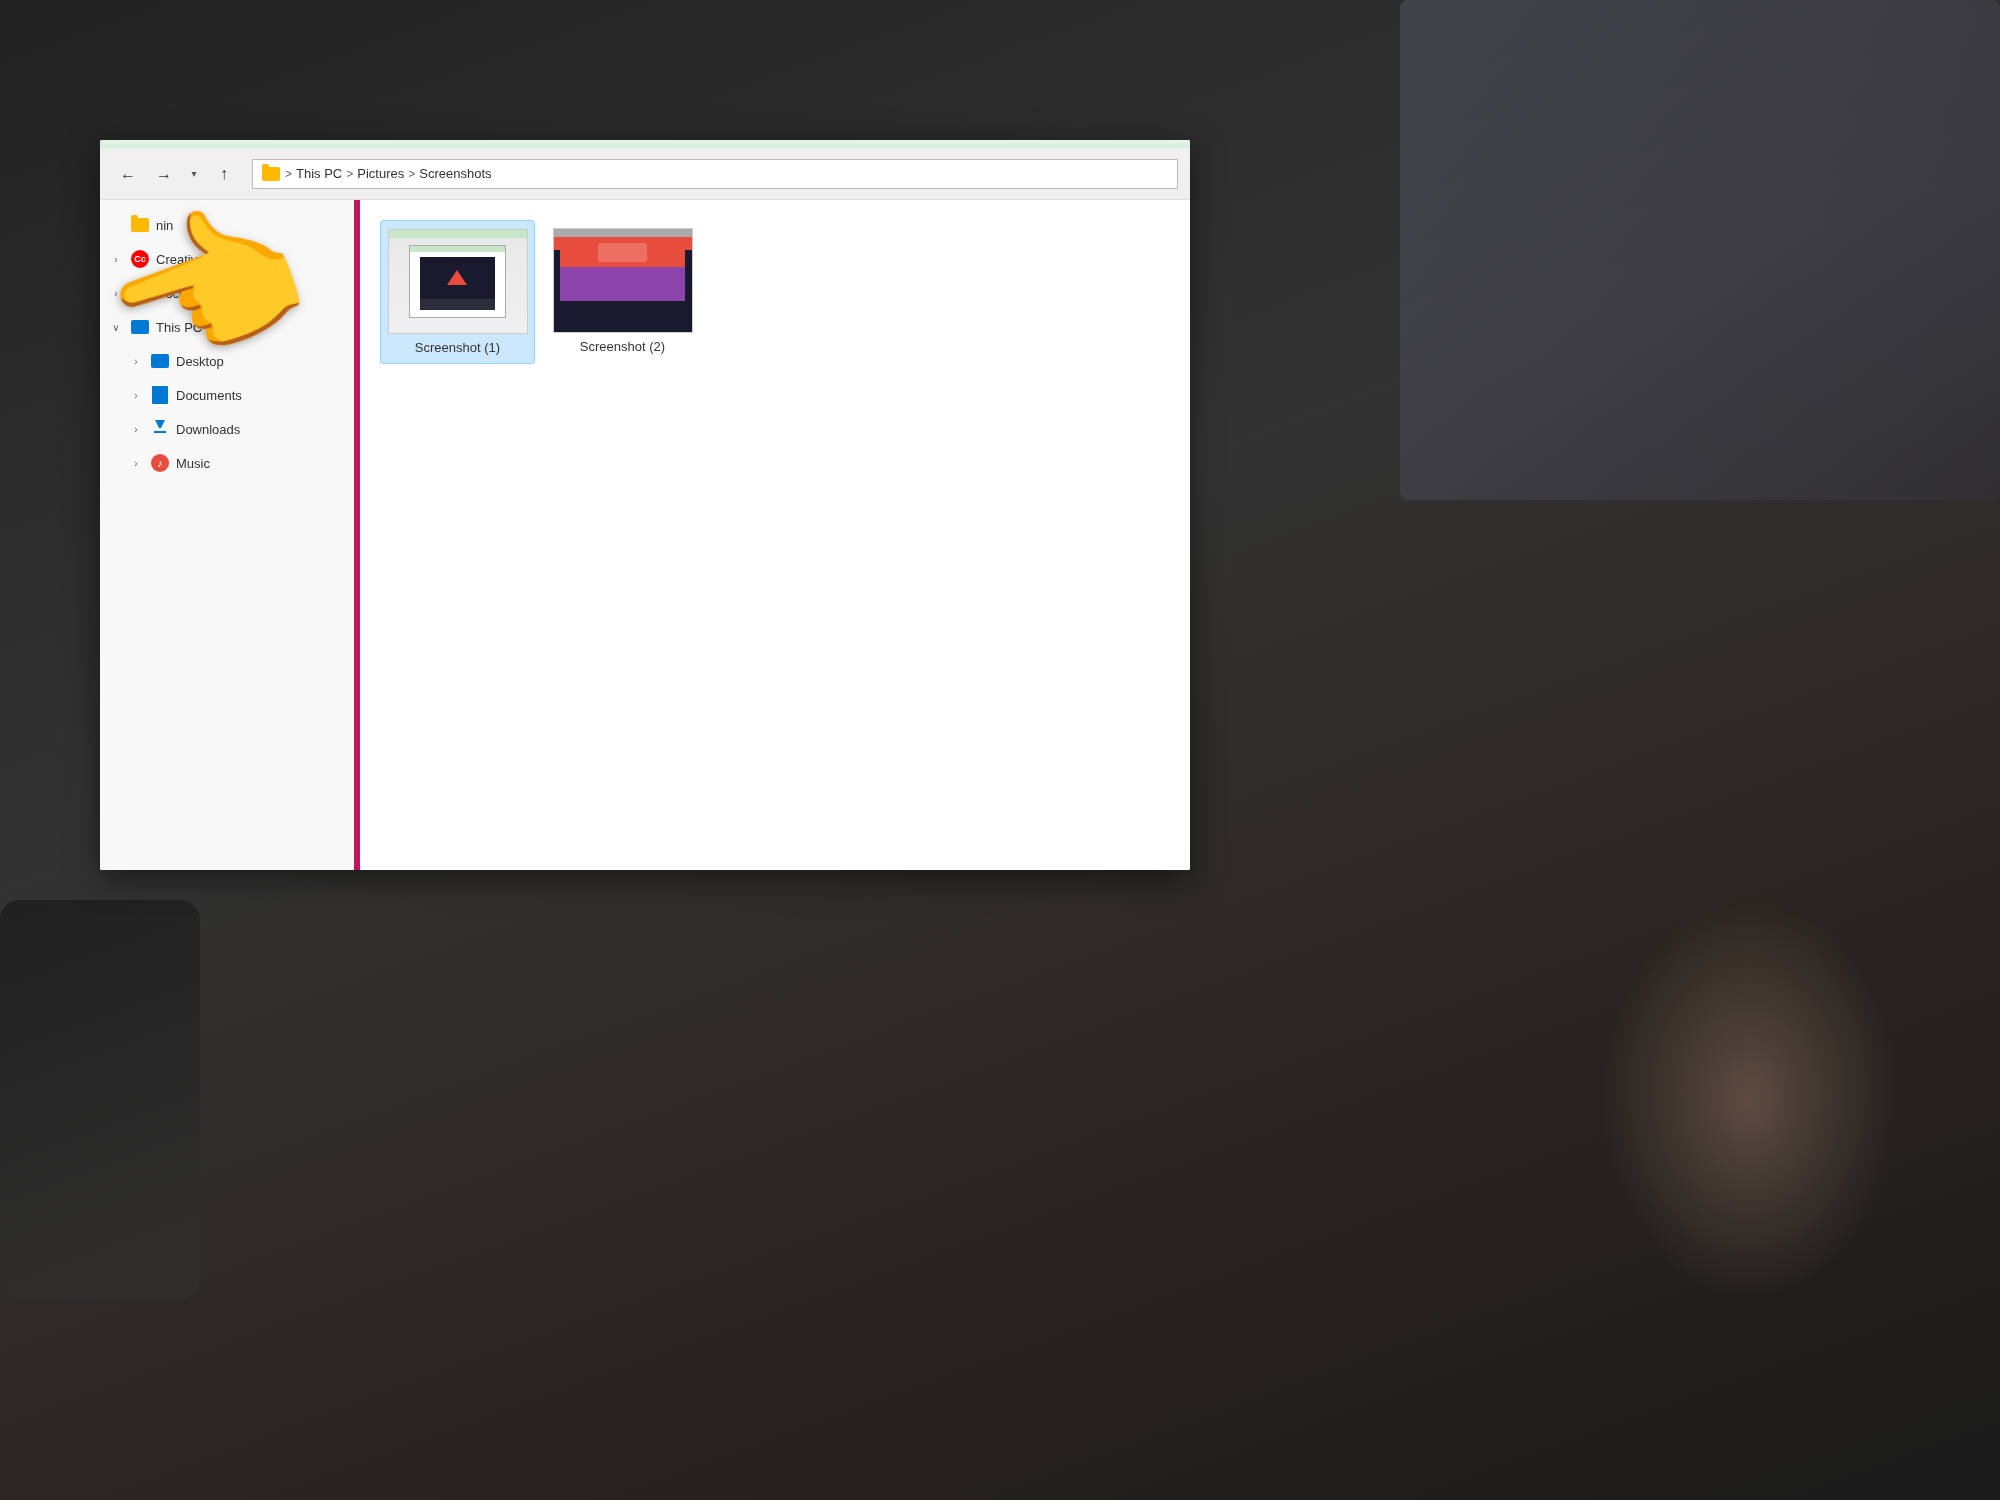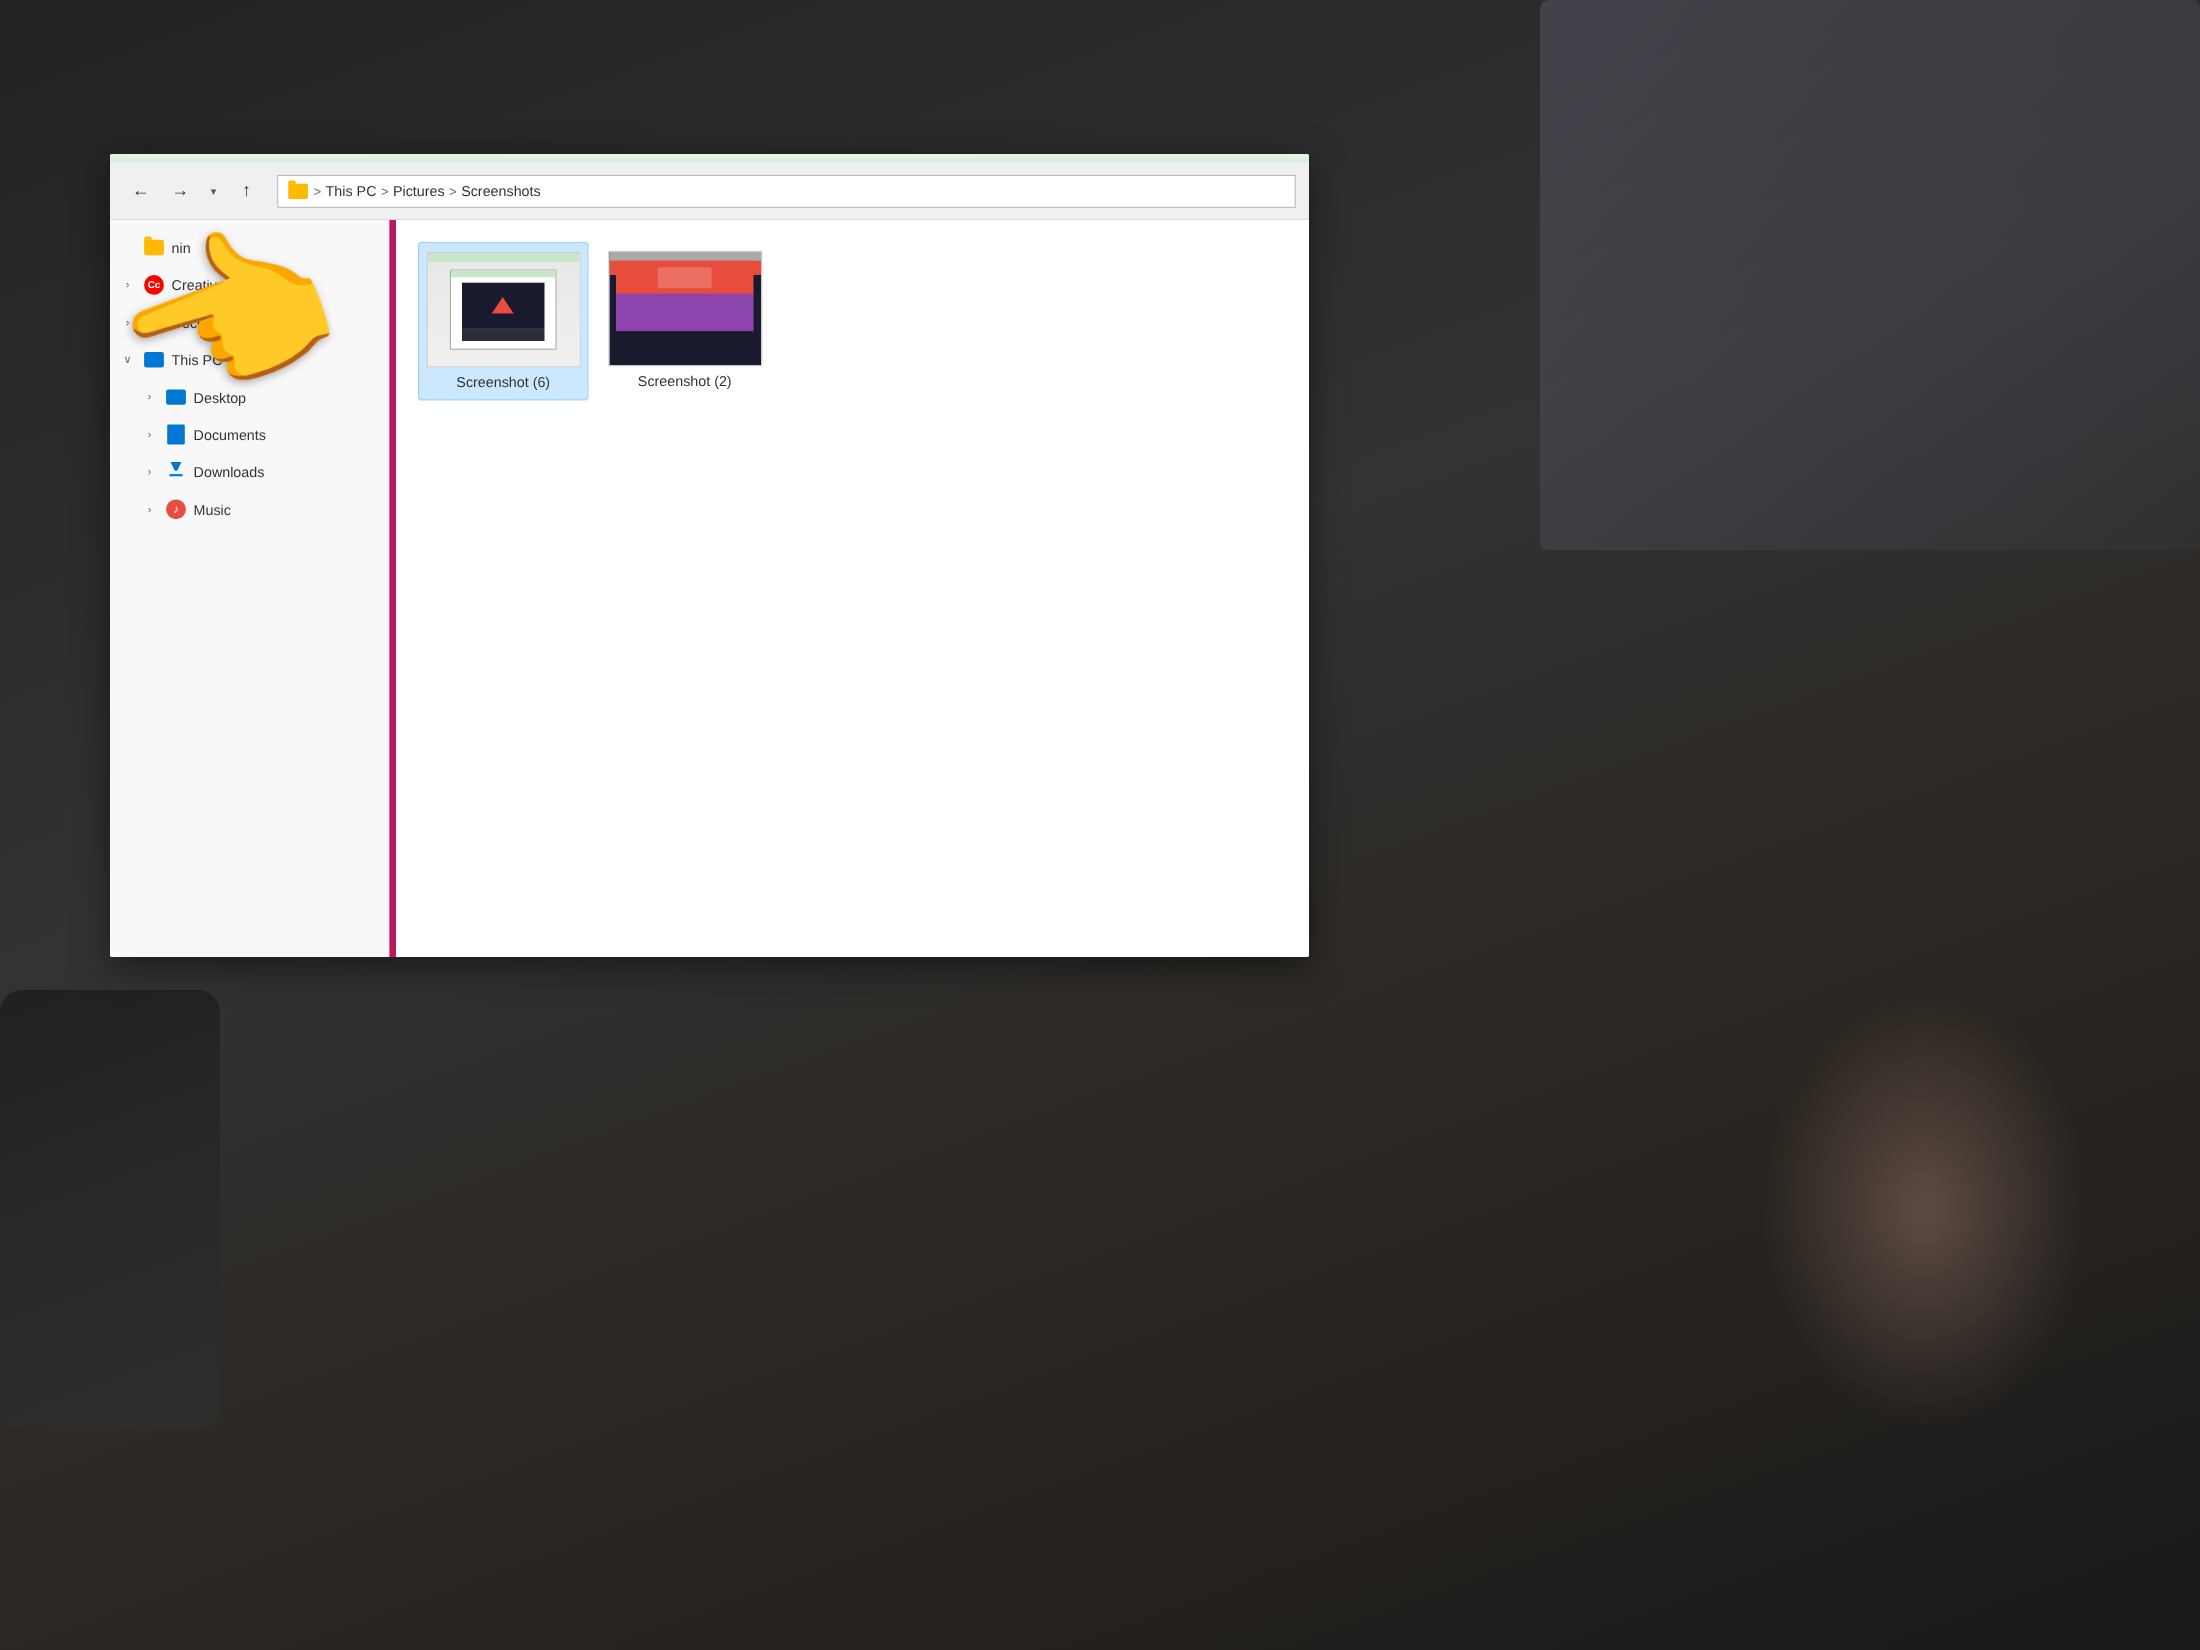--- a/index.html
+++ b/index.html
@@ -513,21 +513,21 @@
               <div class="thumb1-bar"></div>
               <div class="thumb1-inner">
                 <div style="position:absolute;top:0;left:0;right:0;height:6px;background:#c8e6c8;"></div>
                 <div style="position:absolute;top:15%;left:10%;width:80%;height:60%;background:#1a1a2e;display:flex;align-items:center;justify-content:center;">
                   <div style="width:0;height:0;border-left:10px solid transparent;border-right:10px solid transparent;border-bottom:15px solid #e74c3c;"></div>
                 </div>
                 <div style="position:absolute;bottom:10%;left:10%;width:80%;height:15%;background:#2d2d3a;"></div>
               </div>
             </div>
           </div>
-          <span class="file-label">Screenshot (6)</span>
+          <span class="file-label">Screenshot (1)</span>
         </div>
 
         <div class="file-item">
           <div class="file-thumbnail">
             <div class="thumb2">
               <div class="thumb2-header"></div>
               <div style="position:absolute;top:0;left:0;right:0;height:8px;background:#aaa;"></div>
               <div style="position:absolute;top:8px;left:5%;width:90%;height:30%;background:#e74c3c;display:flex;align-items:center;justify-content:center;">
                 <div style="width:40%;height:60%;background:rgba(255,255,255,0.2);border-radius:2px;"></div>
               </div>

